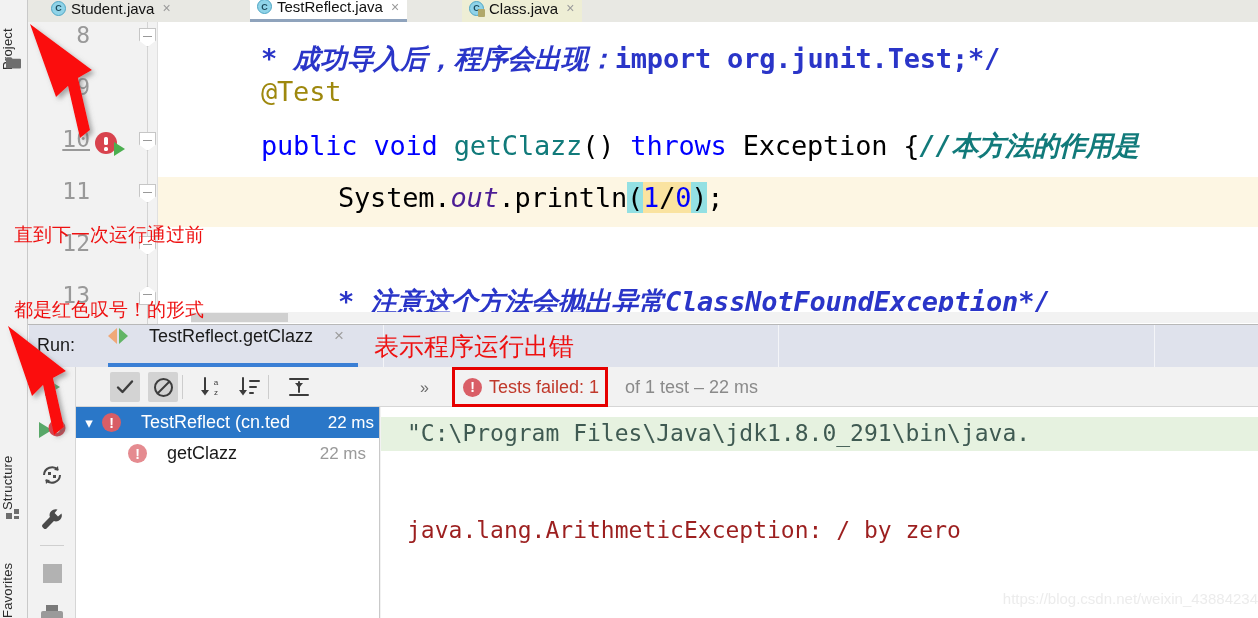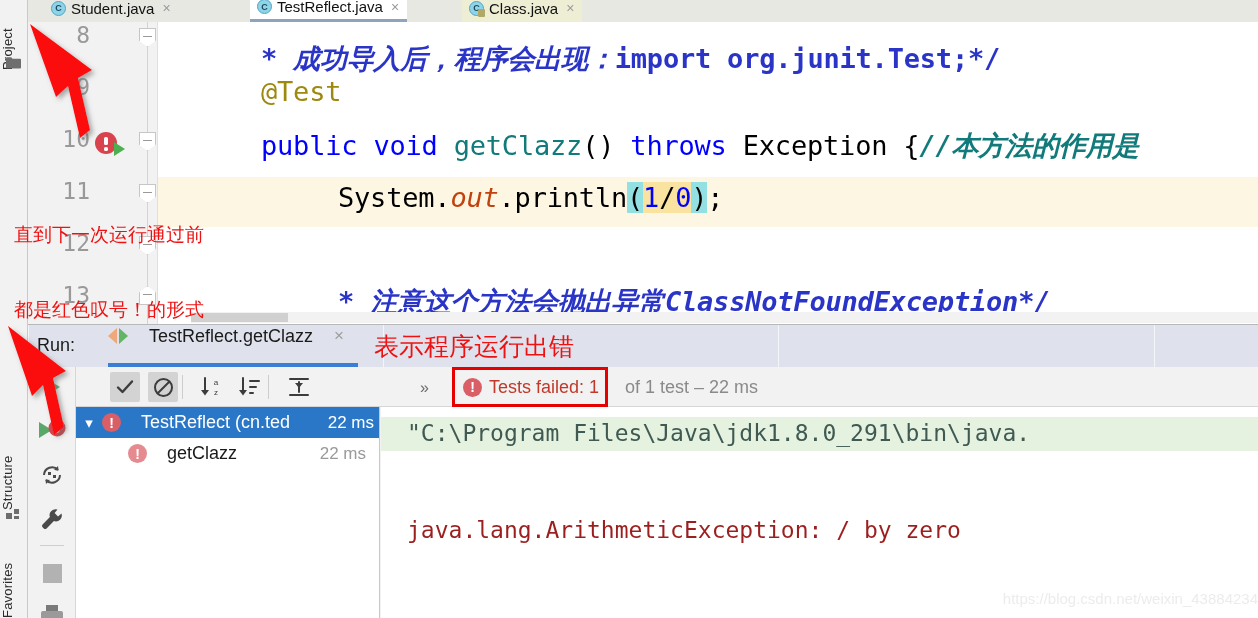--- a/index.html
+++ b/index.html
@@ -80,21 +80,21 @@
     width: 9px; height: 1px; background: #999;
   }
   .codeline {
     position: absolute; left: 135px;
     font-family: "DejaVu Sans Mono", monospace; font-size: 27px;
     white-space: nowrap; letter-spacing: -0.2px;
   }
   .k-blue   { color: #0000ff; }
   .k-mono   { color: #000000; }
   .k-teal   { color: #117a7a; }
-  .k-purple { color: #c2410c; }
+  .k-purple { color: #4c1d95; }
   .k-annot  { color: #9e880d; }
   .k-cmtblue{ color: #2a35c8; font-style: italic; font-weight: bold; }
   .k-cmtteal{ color: #117a7a; font-style: italic; font-weight: bold; }
   .k-num    { color: #0000ff; }
   .hl-band {
     position: absolute; left: 130px; width: 1128px; height: 50px;
     background: #fdf6e3;
   }
   .brkt-hl { background: #93e0e3; }
   .sel-hl  { background: #fae3a0; }
@@ -285,21 +285,21 @@
 
 <div id="editor">
 
   <div class="hl-band" style="top:155px;"></div>
 
   <div id="gutter"></div>
   <div id="fold-rail"></div>
 
   <div class="lnum" style="top:0px;">8</div>
   <div class="lnum" style="top:52px;">9</div>
-  <div class="lnum" style="top:104px;">10</div>
+  <div class="lnum" style="top:104px;text-decoration:underline;">10</div>
   <div class="lnum" style="top:156px;">11</div>
   <div class="lnum" style="top:208px;">12</div>
   <div class="lnum" style="top:260px;">13</div>
 
   <div class="foldmark down" style="top:6px;"></div>
   <div class="foldmark down" style="top:110px;"></div>
   <div class="foldmark down" style="top:162px;"></div>
   <div class="foldmark down" style="top:214px;"></div>
   <div class="foldmark up" style="top:264px;"></div>
 

